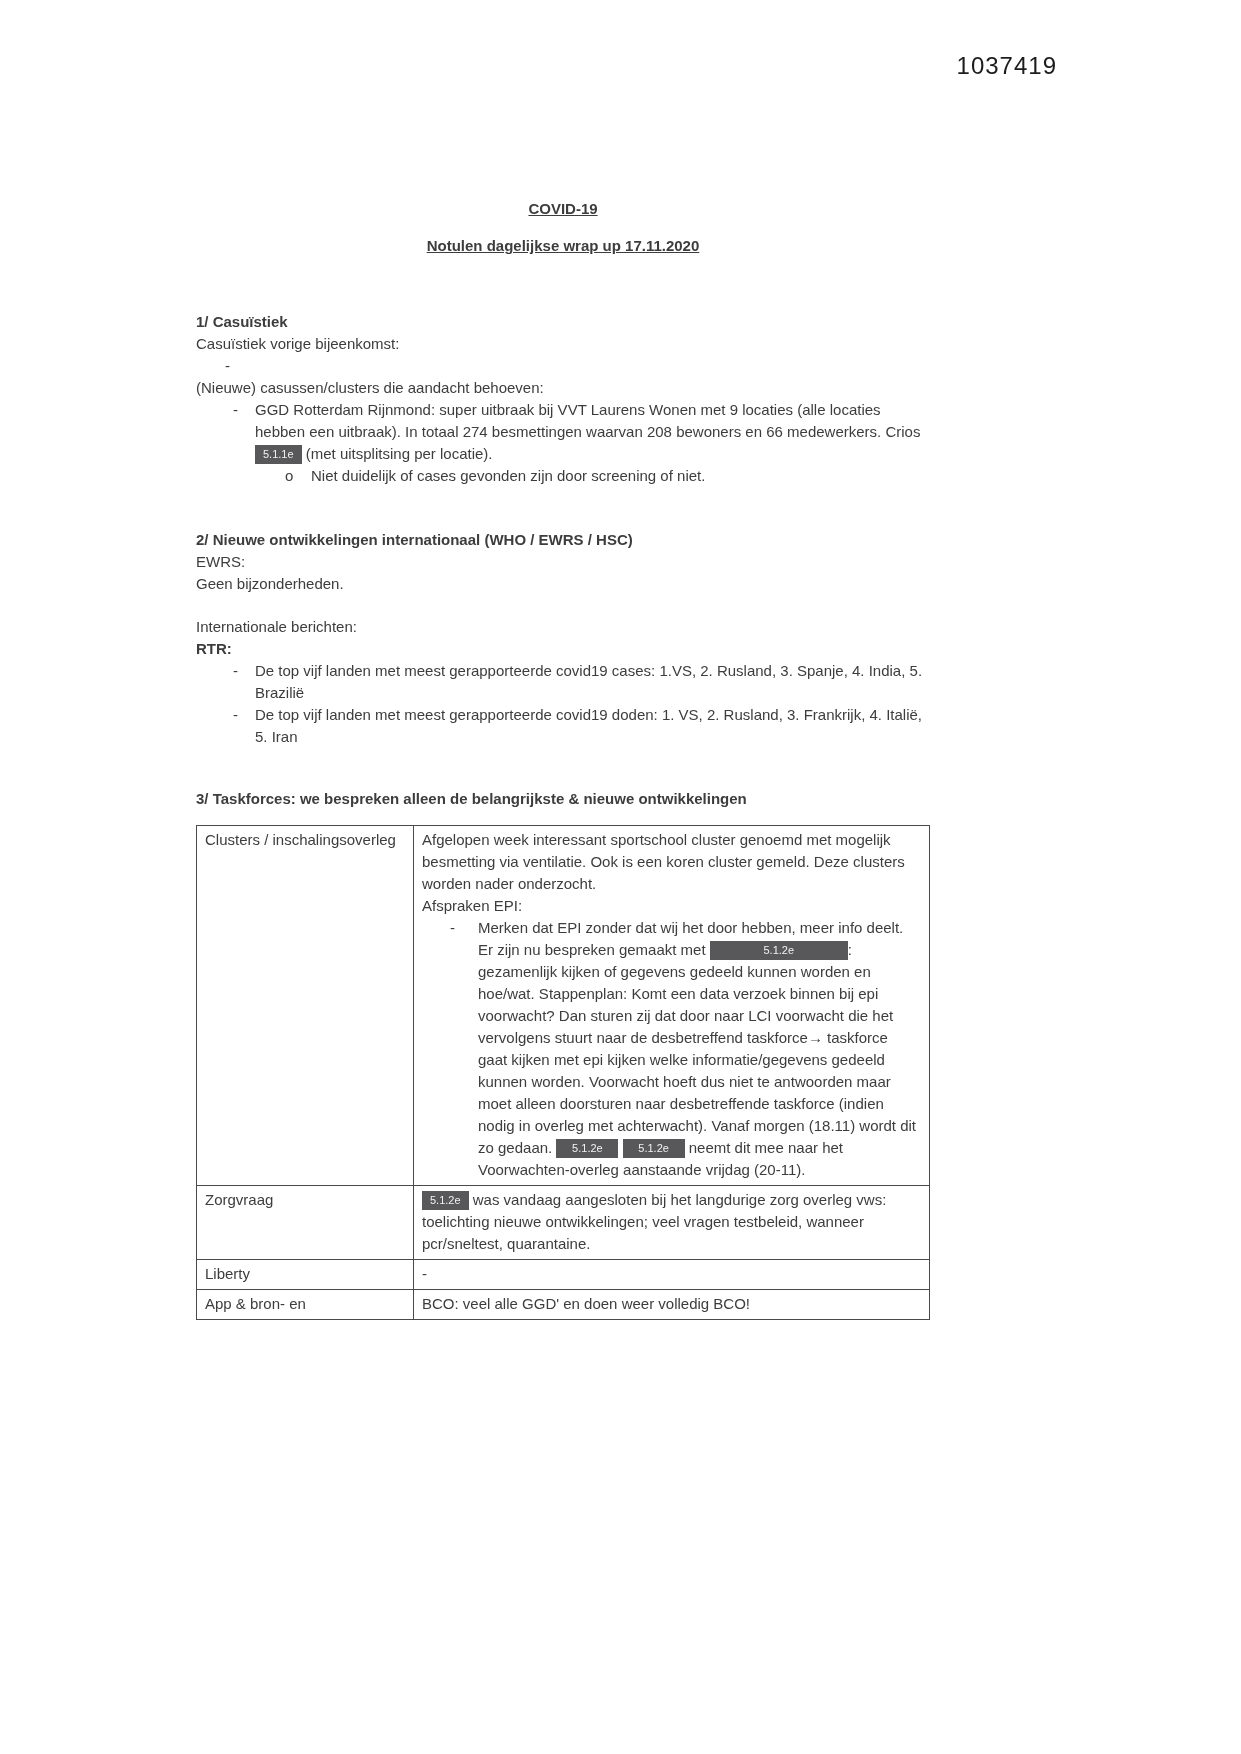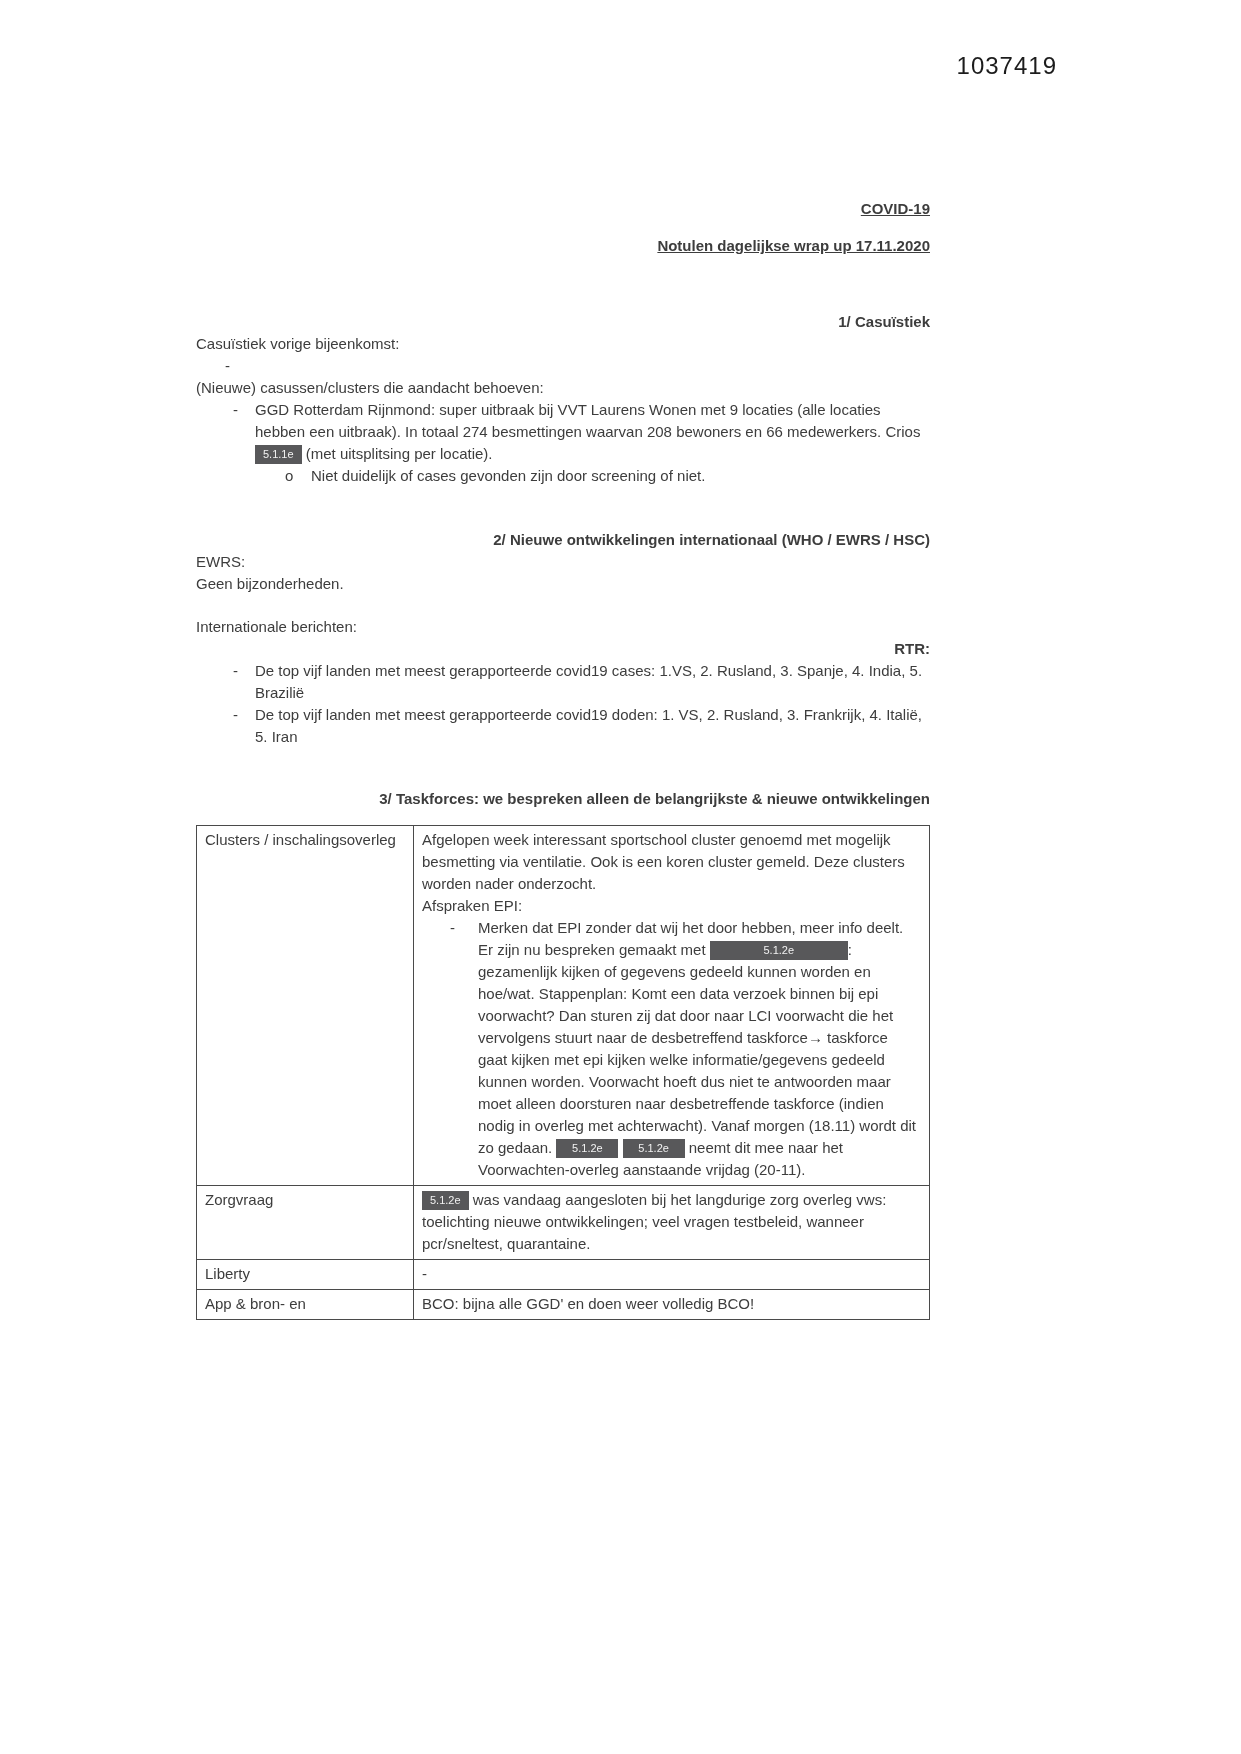--- a/index.html
+++ b/index.html
@@ -14,21 +14,21 @@
   .page { position:absolute; inset:0; background:#ffffff; }
   .doc-number {
     position:absolute; top:52px; right:184px;
     font-size:24px; color:#1c1c1c; letter-spacing:1px;
   }
   .content {
     position:absolute; left:196px; top:0; width:734px;
     font-size:15px; line-height:22px;
   }
   .center { text-align:center; }
-  .bold { font-weight:bold;text-align:right; }
+  .bold { font-weight:bold; }
   .underline { text-decoration:underline; }
   .title { padding-top:198px; }
   .subtitle { margin-top:15px; }
 
   .sec1-heading { margin-top:54px; }
   .sec2 { margin-top:42px; }
   .intl-label { margin-top:21px; }
   .sec3 { margin-top:40px; }
 
   .bullet { display:flex; align-items:flex-start; }
@@ -146,20 +146,20 @@
             <span class="redaction r-sm">5.1.2e</span>
             <span>was vandaag aangesloten bij het langdurige zorg overleg vws: toelichting nieuwe ontwikkelingen; veel vragen testbeleid, wanneer pcr/sneltest, quarantaine.</span>
           </td>
         </tr>
         <tr>
           <td class="c1">Liberty</td>
           <td class="c2">-</td>
         </tr>
         <tr>
           <td class="c1">App &amp; bron- en</td>
-          <td class="c2">BCO: bijna alle GGD' en doen weer volledig BCO!</td>
+          <td class="c2">BCO: veel alle GGD' en doen weer volledig BCO!</td>
         </tr>
       </tbody>
         </table>
     </div>
 
   </div>
 </div>
 
 </body></html>

